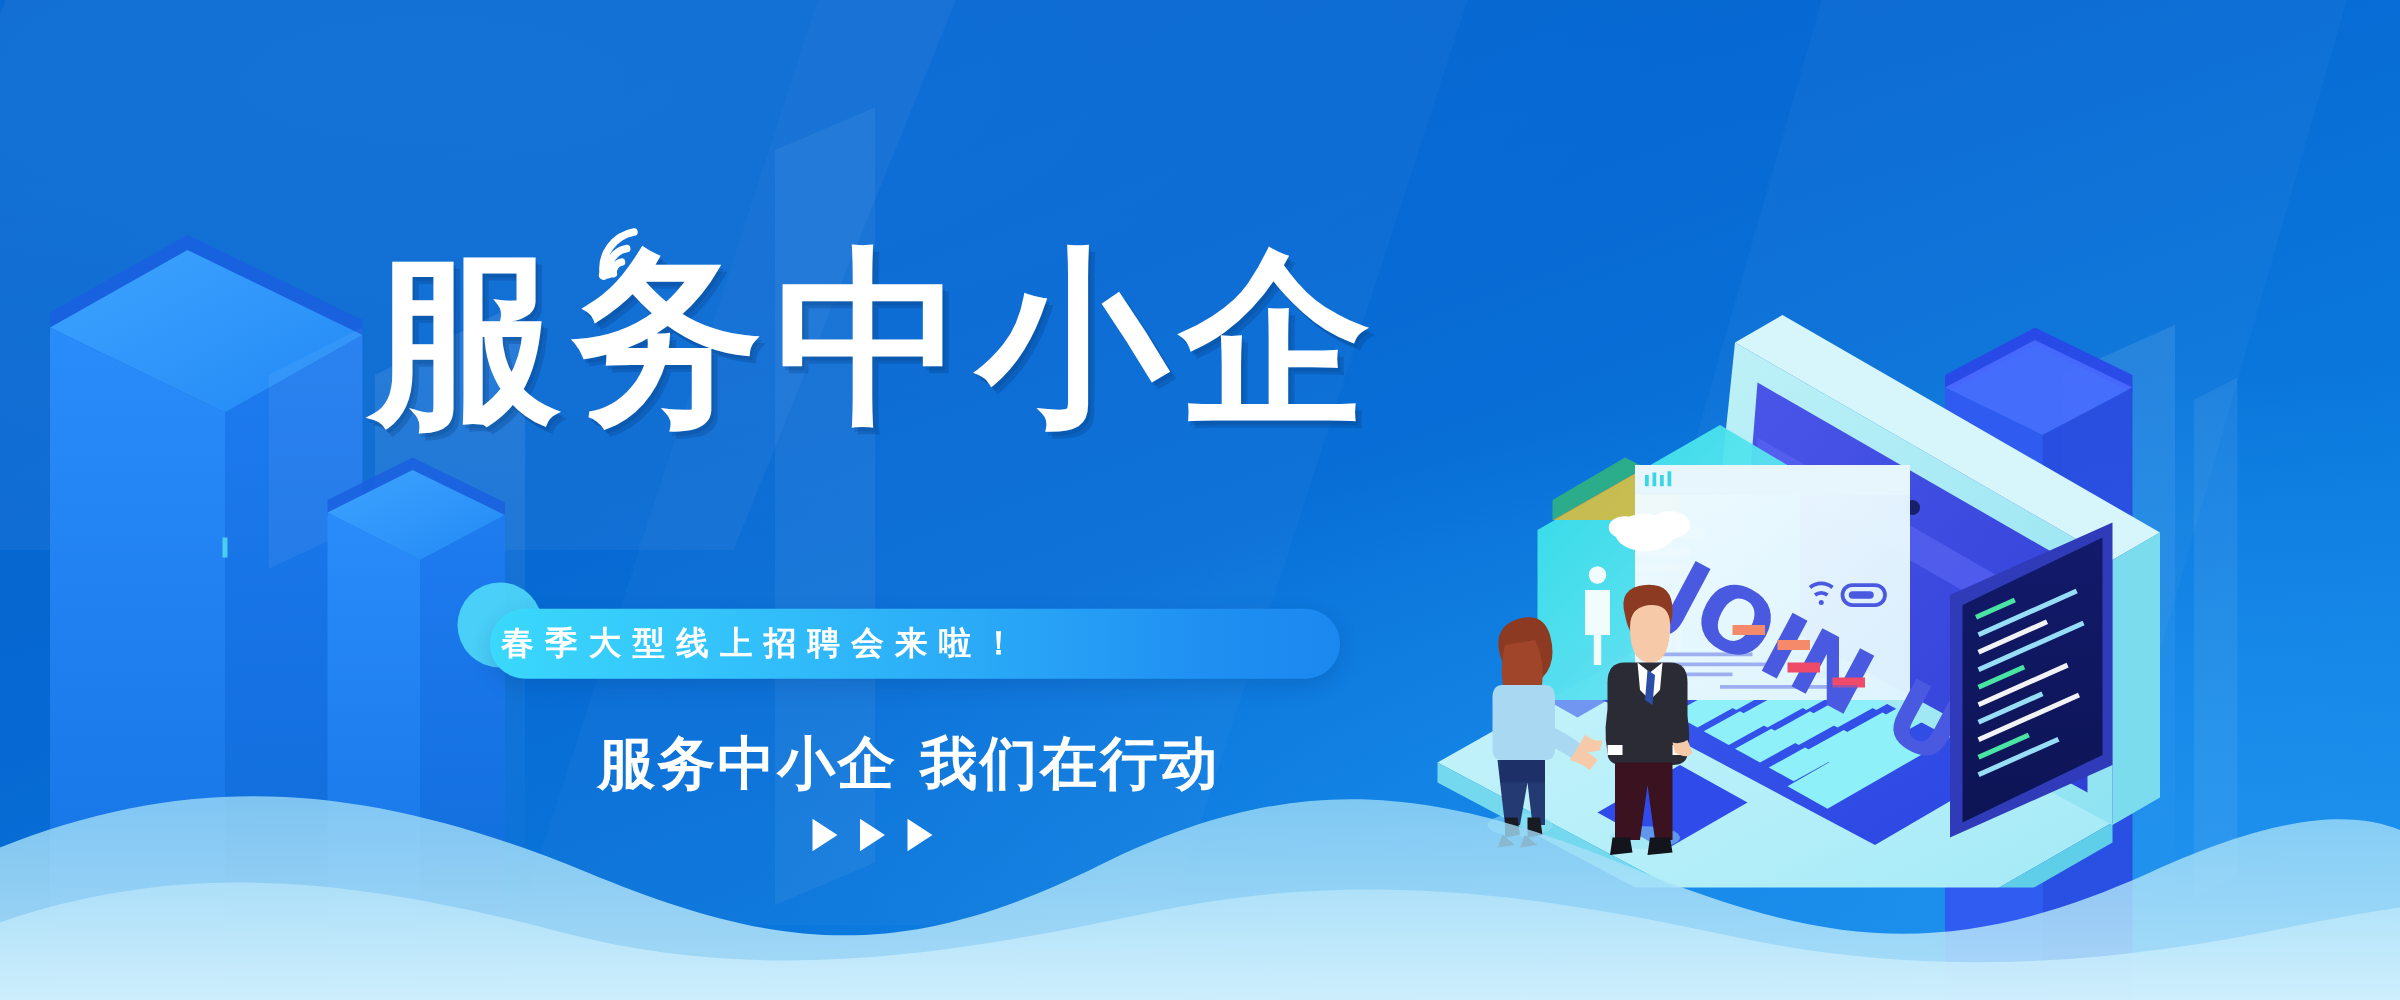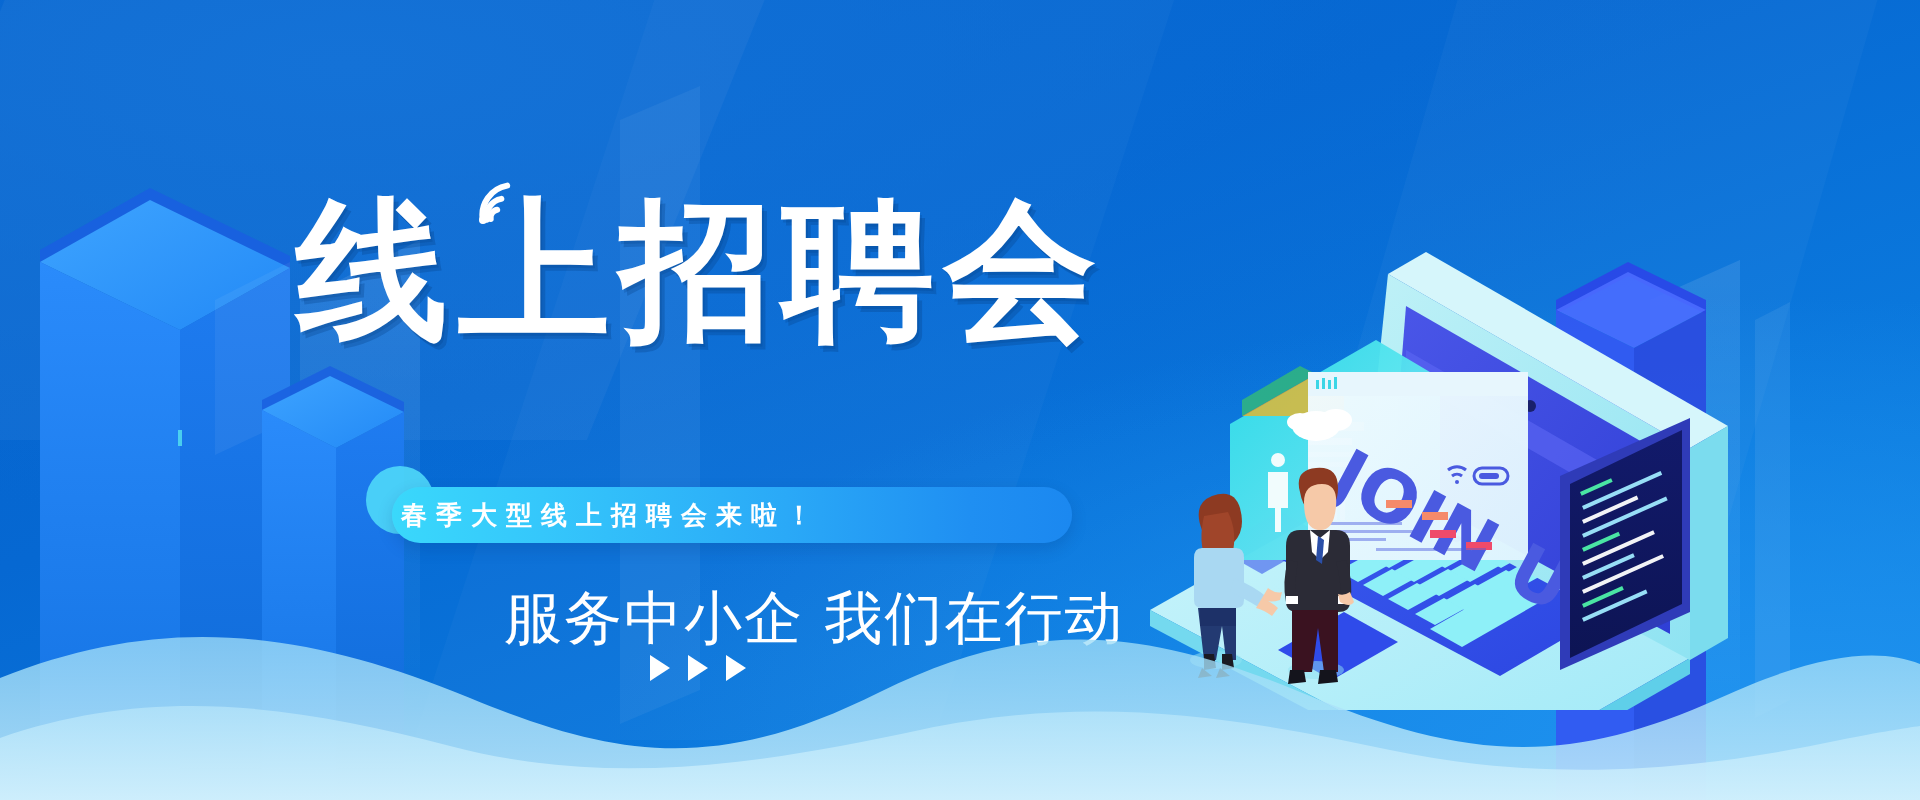--- a/index.html
+++ b/index.html
@@ -35,22 +35,22 @@
     background:linear-gradient(90deg,#3ad8fb 0%,#35c7fb 22%,#2aa9f7 58%,#1f8ff2 85%,#1b88f0 100%);
     box-shadow:0 6px 16px rgba(1,50,110,.18);
   }
   .pill span{
     display:block;width:100%;line-height:56px;color:#ffffff;
     font-size:26px;letter-spacing:9px;font-weight:bold;text-indent:9px;
     font-family:"DejaVu Sans","Liberation Sans",sans-serif;
   }
 
   .tagline{
-    position:absolute;left:504px;top:580px;width:620px;
-    color:#ffffff;font-size:58px;font-weight:normal;letter-spacing:2px;white-space:nowrap;
+    position:absolute;left:478px;top:580px;width:620px;
+    color:#ffffff;font-size:46px;font-weight:bold;letter-spacing:2px;white-space:nowrap;
     font-family:"DejaVu Sans","Liberation Sans",sans-serif;
   }
 
   .arrows{position:absolute;left:650px;top:655px;display:flex;gap:18px;align-items:center;}
   .arrows i{
     display:block;width:0;height:0;border-style:solid;
     border-width:13px 0 13px 20px;border-color:transparent transparent transparent #ffffff;
   }
 
   
@@ -330,21 +330,21 @@
         <path d="M150 370 q-12 4 -18 -2 l6 -10 q8 6 14 4 z" fill="#f6c9a8"></path>
         <path d="M210 372 q10 6 14 0 l-4 -10 q-6 4 -12 2 z" fill="#f6c9a8"></path>
         <path d="M162 380 h46 v62 l-14 0 -6 -44 -6 44 -20 0 z" fill="#3a1220"></path>
         <path d="M160 440 l14 0 2 12 -18 2 z" fill="#14141c"></path>
         <path d="M190 440 l16 0 2 12 -20 2 z" fill="#14141c"></path>
       </g>
     </svg>
   </div>
 
   <div class="title-wrap">
-    <div class="title">线上招聘会</div>
+    <div class="title">服务中小企</div>
     <svg class="wifi-badge" viewBox="0 0 62 62">
       <g fill="none" stroke="#ffffff" stroke-width="6" stroke-linecap="round" transform="rotate(-10 31 31)">
         <path d="M16 46 a30 30 0 0 1 30 -30"></path>
         <path d="M18 46 a22 22 0 0 1 22 -22" opacity="0"></path>
         <path d="M20 46 a18 18 0 0 1 18 -18"></path>
         <path d="M24 46 a8 8 0 0 1 8 -8"></path>
       </g>
       <circle cx="19" cy="48" r="4" fill="#ffffff"></circle>
     </svg>
   </div>

